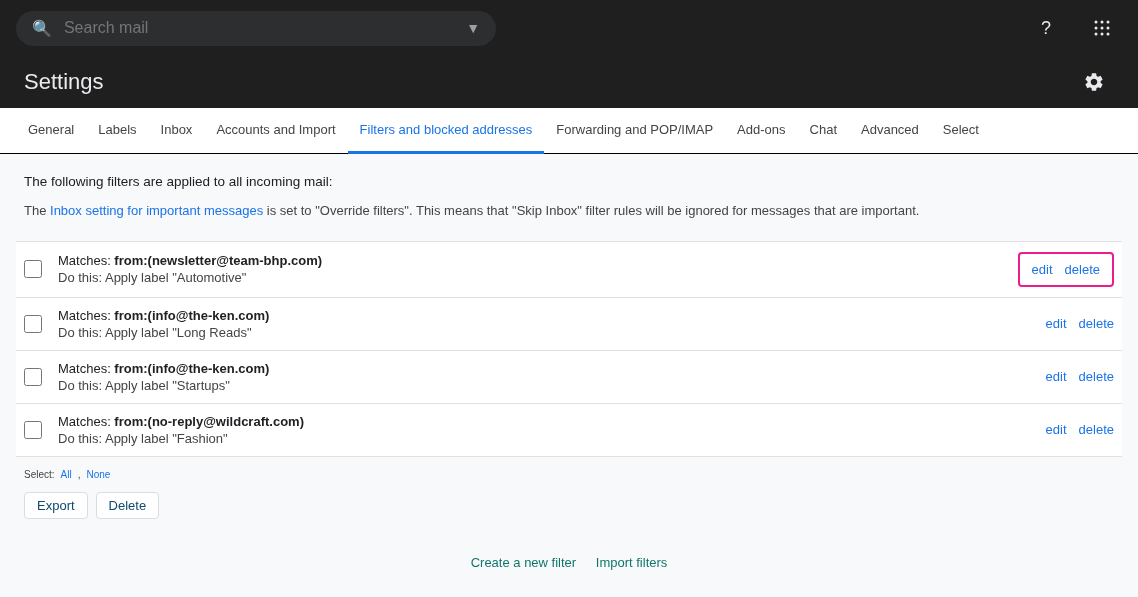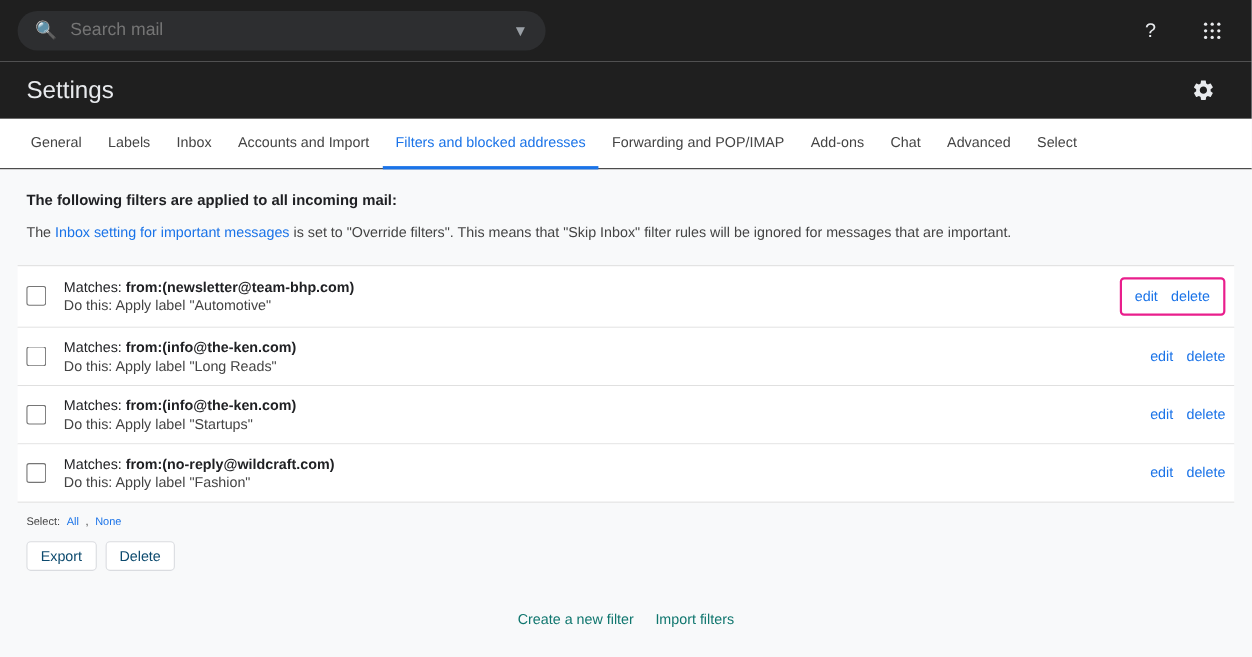--- a/index.html
+++ b/index.html
@@ -118,21 +118,21 @@
       padding: 10px 12px;
     }
 
     
     .content {
       padding: 20px 24px;
       background: #f8f9fa;
       min-height: 400px;
     }
     .filters-heading {
-      font-weight: bold;
+      font-weight: normal;
       font-size: 13.5px;
       color: #202124;
       margin-bottom: 12px;
     }
     .info-text {
       font-size: 13px;
       color: #444;
       margin-bottom: 20px;
       line-height: 1.5;
     }

